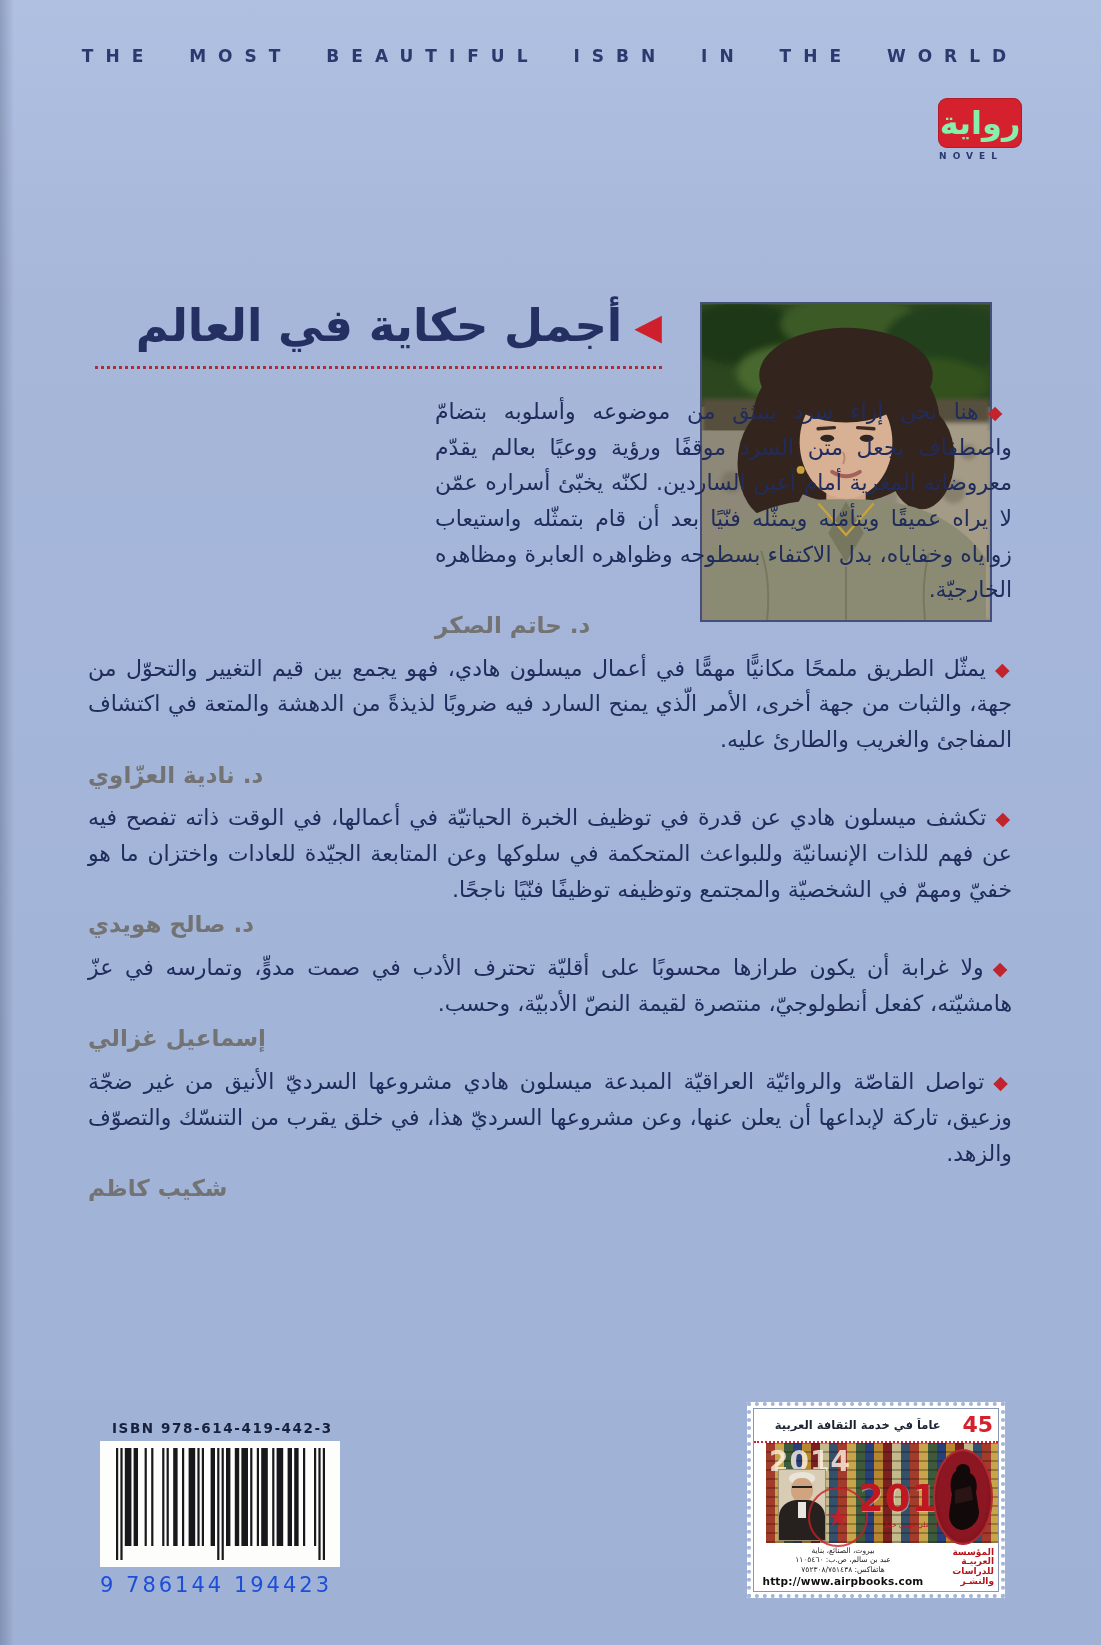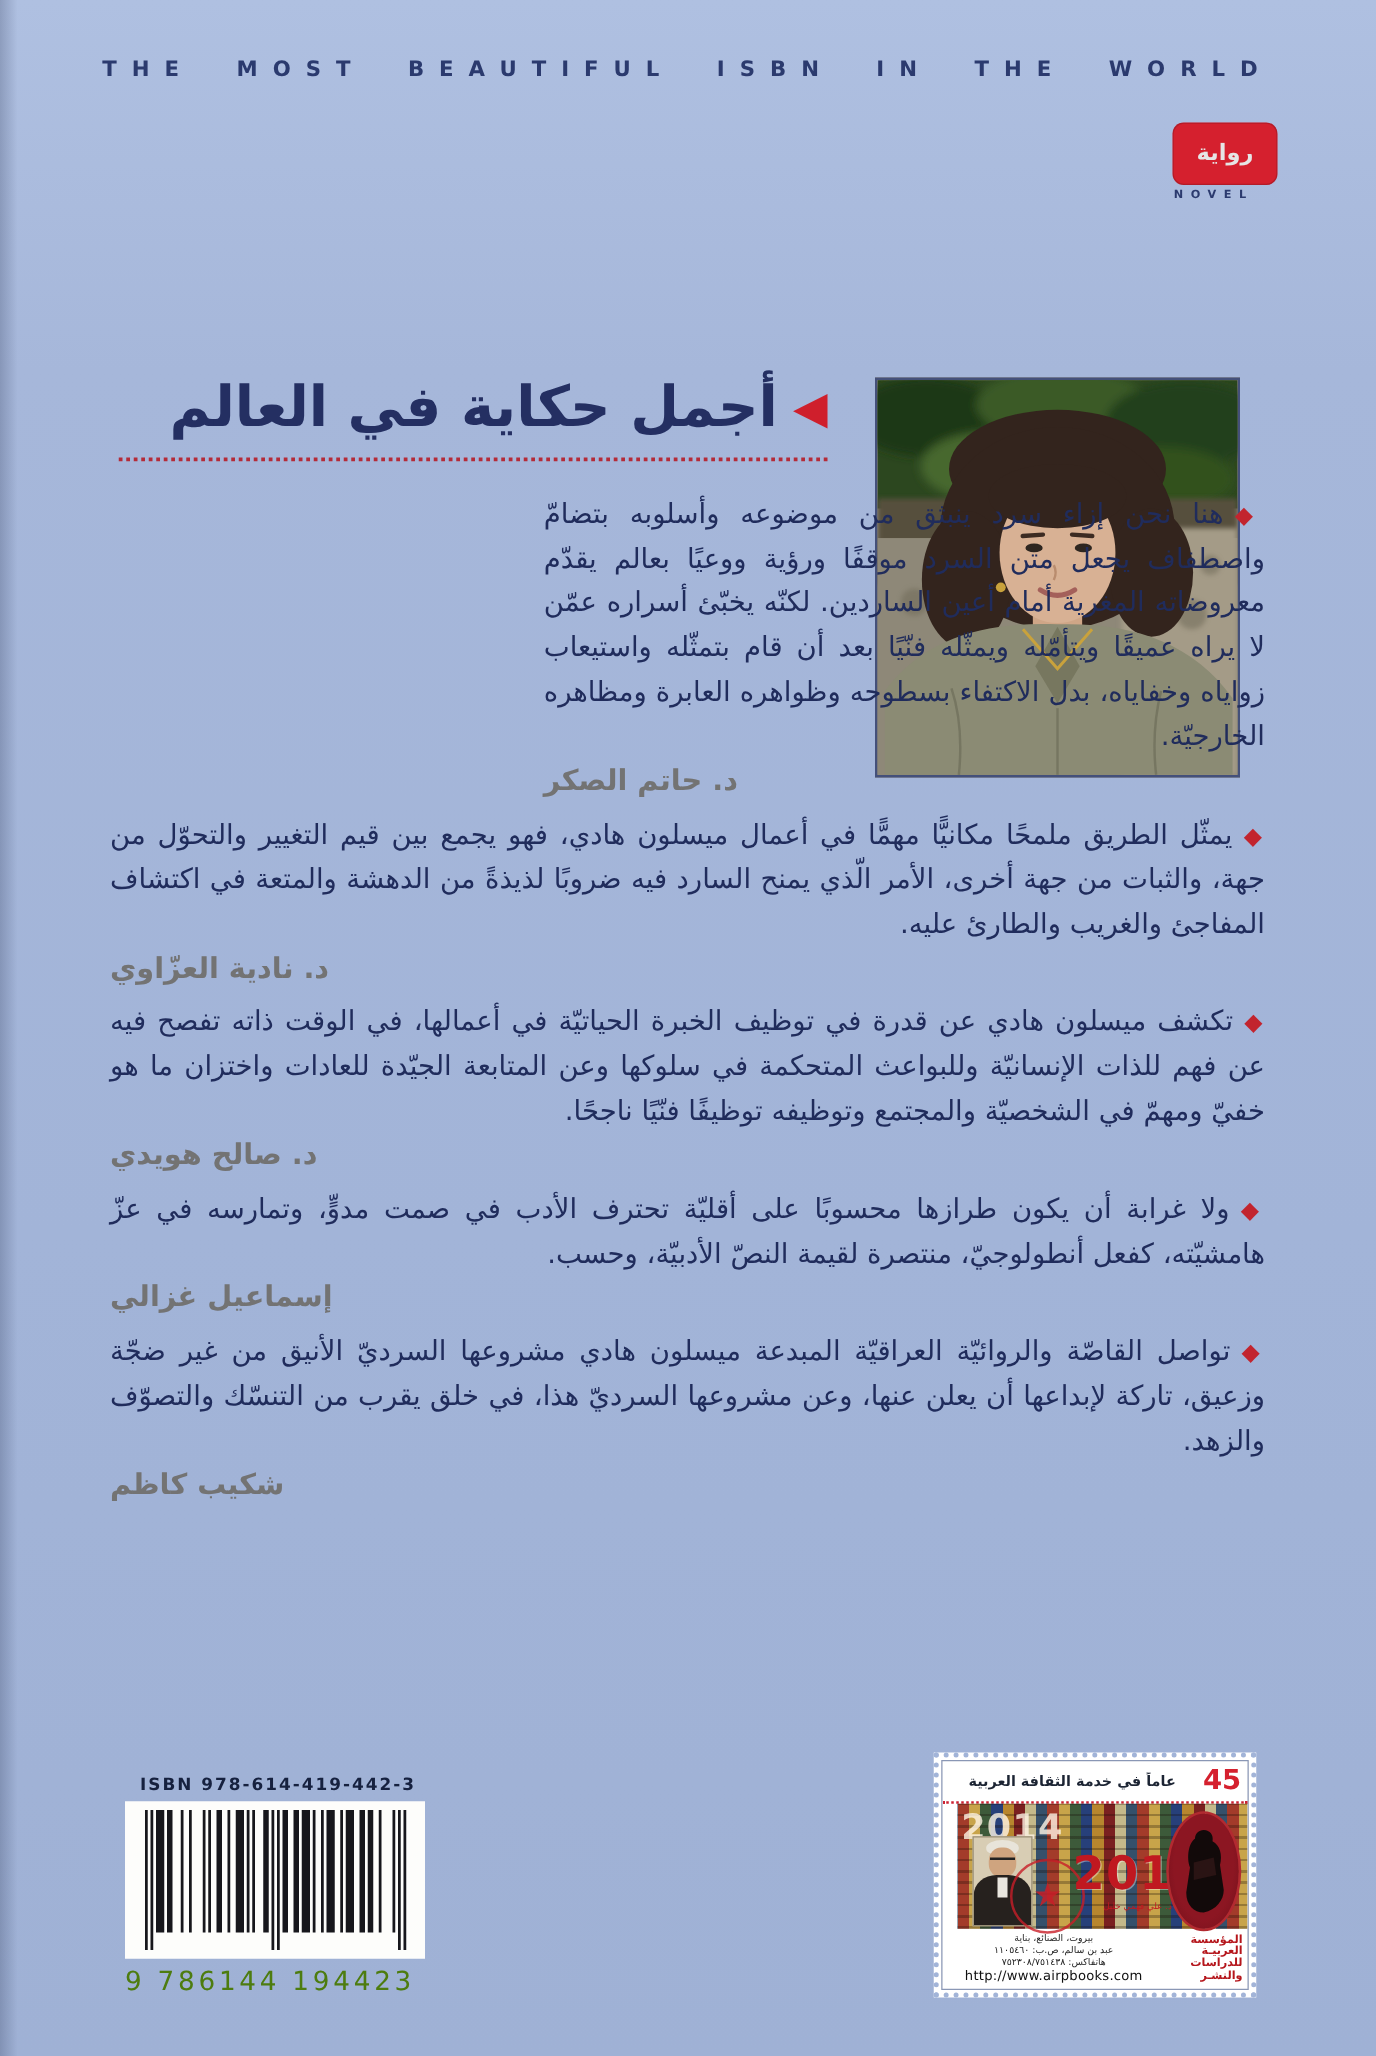--- a/index.html
+++ b/index.html
@@ -13,21 +13,21 @@
   
   .english-title{
     position:absolute;left:70px;top:46px;width:960px;text-align:center;
     font-size:17px;font-weight:bold;color:#2b3a6e;
     letter-spacing:12px;word-spacing:16px;white-space:nowrap;
   }
   .logo{position:absolute;left:938px;top:98px;width:66px;text-align:center;}
   .logo-red{
     width:84px;height:50px;background:#d5202e;border-radius:9px;
     display:flex;align-items:center;justify-content:center;
-    color:#e5e5e5;font-weight:bold;font-size:18px;line-height:1;
+    color:#86efac;font-weight:bold;font-size:32px;line-height:1;
     box-shadow:0 0 0 1px rgba(120,20,30,.35) inset;
   }
   .logo-novel{margin-top:3px;font-size:9px;font-weight:bold;color:#2b3a6e;letter-spacing:6px;}
   
   .title-row{
     position:absolute;left:95px;top:286px;width:567px;height:78px;
     direction:rtl;display:flex;align-items:center;gap:12px;
   }
   .title-tri{color:#cf1f2c;font-size:36px;line-height:1;transform:translateY(2px);}
   .title-text{font-size:45px;font-weight:bold;color:#242f62;white-space:nowrap;}
@@ -47,21 +47,21 @@
   .review p{margin:0;}
   .bullet{color:#c2242e;font-size:19px;margin-left:9px;}
   .rauthor{
     font-size:23px;font-weight:bold;color:#737373;text-align:left;
     margin:3px 0 10px 0;line-height:1.3;
   }
   
   .isbn-label{position:absolute;left:112px;top:1420px;font-size:13.5px;font-weight:bold;
     letter-spacing:1.6px;color:#16213f;}
   .barcode-box{position:absolute;left:100px;top:1441px;width:240px;height:126px;background:#fdfdfb;}
-  .isbn-number{position:absolute;left:100px;top:1573px;font-size:21px;color:#4d7c0f;
+  .isbn-number{position:absolute;left:100px;top:1573px;font-size:21px;color:#1d4ed8;
     letter-spacing:3px;font-family:"DejaVu Sans",sans-serif;}
   
   .stamp{
     position:absolute;left:747px;top:1402px;width:258px;height:196px;box-sizing:border-box;
     background:#fff;border:4px dotted #a2b4d8;padding:2px;
   }
   .stamp-inner{width:100%;height:100%;box-sizing:border-box;border:1px solid #8a97b5;
     display:flex;flex-direction:column;overflow:hidden;}
   .stamp-top{height:34px;display:flex;direction:rtl;align-items:center;gap:6px;
     padding:0 5px;border-bottom:2px dotted #c23;box-sizing:border-box;}
@@ -96,21 +96,21 @@
   .medallion{position:absolute;right:5px;top:6px;width:56px;height:92px;background:
     radial-gradient(ellipse at 50% 45%, #8c1622 60%, #6e0f1a 100%);
     border-radius:50%;border:2px solid #b22a30;display:flex;align-items:center;justify-content:center;}
   .medallion svg{width:40px;height:74px;display:block;}
   .stamp-bottom{height:48px;display:flex;direction:rtl;align-items:stretch;
     padding:2px 4px;box-sizing:border-box;gap:4px;}
   .publisher-col{width:62px;display:flex;flex-direction:column;justify-content:center;
     color:#b5161c;font-weight:bold;font-size:9px;line-height:1.08;}
   .address-col{flex:1;display:flex;flex-direction:column;justify-content:center;
     text-align:center;color:#1d1d1d;font-size:7.5px;line-height:1.3;direction:rtl;}
-  .stamp-url{font-size:10.5px;font-weight:normal;color:#101010;direction:ltr;letter-spacing:.2px;}
+  .stamp-url{font-size:10.5px;font-weight:bold;color:#101010;direction:ltr;letter-spacing:.2px;}
 </style>
 </head>
 <body>
 
 <div class="spine-shade"></div>
 
 <div class="english-title">THE MOST BEAUTIFUL ISBN IN THE WORLD</div>
 
 <div class="logo">
   <div class="logo-red">

